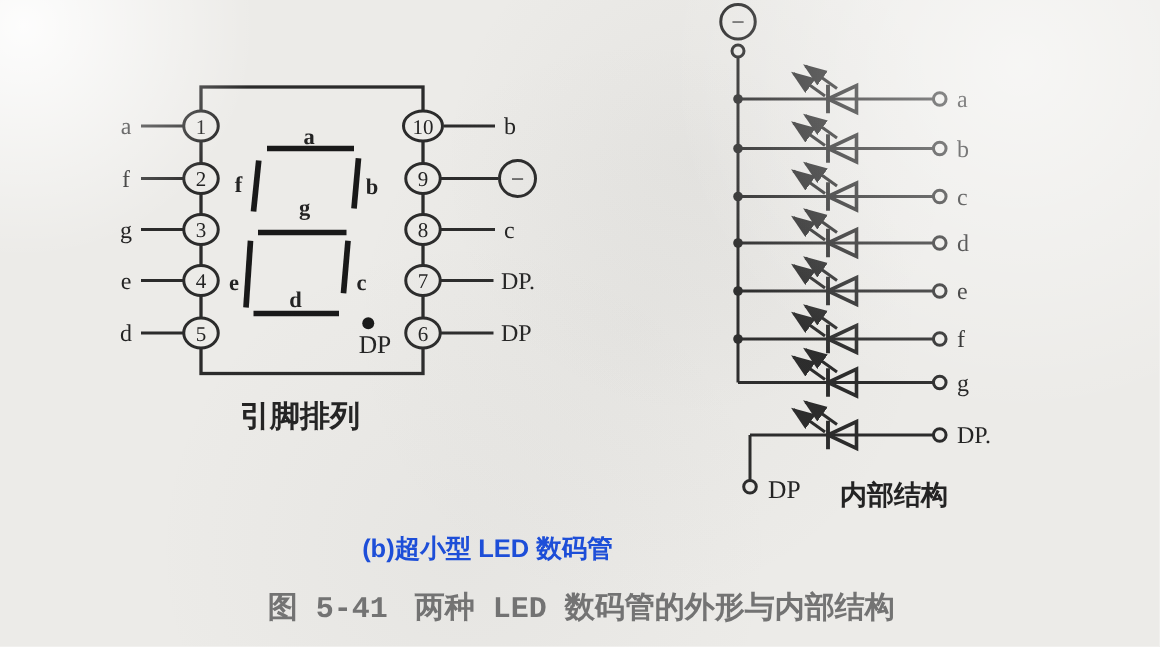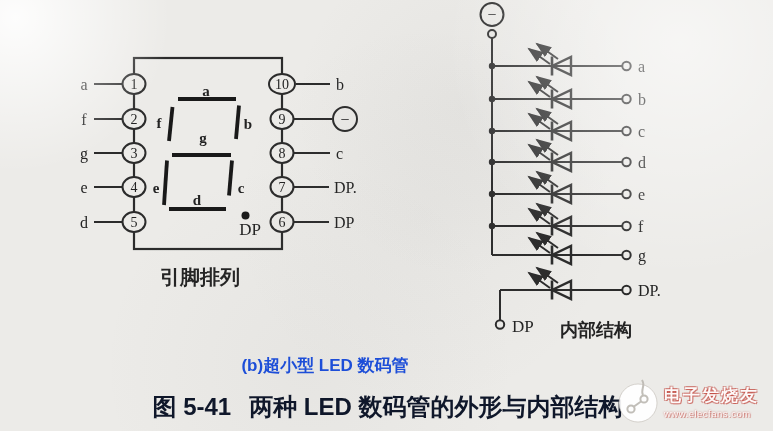--- a/index.html
+++ b/index.html
@@ -23,21 +23,21 @@
   .num{font-family:"Liberation Serif",serif;font-size:14px;}
   .seglbl{font-family:"Liberation Serif",serif;font-size:15px;font-weight:bold;}
   .cncap{font-family:"Liberation Sans",sans-serif;font-weight:bold;font-size:20px;}
   .cncap2{font-family:"Liberation Sans",sans-serif;font-weight:bold;font-size:18px;}
   .caption-sub{
     position:absolute;left:150px;top:354px;width:350px;text-align:center;
     font-family:"Liberation Sans",sans-serif;font-weight:bold;font-size:17px;color:#1d4ed8;
   }
   .caption-fig{
     position:absolute;left:140px;top:391px;width:495px;text-align:center;
-    font-family:Liberation Sans, sans-serif;font-weight:bold;font-size:24px;color:#0f172a;
+    font-family:Liberation Mono, monospace;font-weight:bold;font-size:20px;color:#737373;
   }
   .caption-fig .fig-no{margin-right:18px;}
   .watermark{
     position:absolute;left:616px;top:376px;width:157px;height:50px;
     display:flex;align-items:center;
   }
   .wm-text{margin-left:4px;}
   .wm-brand{
     font-family:"Liberation Sans",sans-serif;font-weight:bold;font-size:17px;
     letter-spacing:2px;color:rgba(255,255,255,.96);white-space:nowrap;
@@ -235,27 +235,14 @@
 
   
   <div class="caption-sub">
     <span>(b)超小型 LED 数码管</span>
   </div>
   <div class="caption-fig">
     <span class="fig-no">图 5-41</span><span>两种 LED 数码管的外形与内部结构</span>
   </div>
 
   
-  <div class="watermark">
-    <svg width="44" height="48" viewBox="0 0 44 48">
-      <circle cx="22" cy="26" r="19" fill="rgba(255,255,255,0.92)" stroke="rgba(185,180,173,0.55)" stroke-width="1"></circle>
-      <path d="M27,18 C24,13 30,9 26,3" fill="none" stroke="rgba(190,186,180,0.95)" stroke-width="2"></path>
-      <circle cx="15" cy="32" r="3.6" fill="none" stroke="rgba(190,186,180,0.95)" stroke-width="2"></circle>
-      <circle cx="28" cy="22" r="3.6" fill="none" stroke="rgba(190,186,180,0.95)" stroke-width="2"></circle>
-      <line x1="18" y1="29.5" x2="25" y2="24.5" stroke="rgba(190,186,180,0.95)" stroke-width="2"></line>
-    </svg>
-    <div class="wm-text">
-      <div class="wm-brand">电子发烧友</div>
-      <div class="wm-url">www.elecfans.com</div>
-    </div>
-  </div>
 
 </div>
 
 </body></html>

